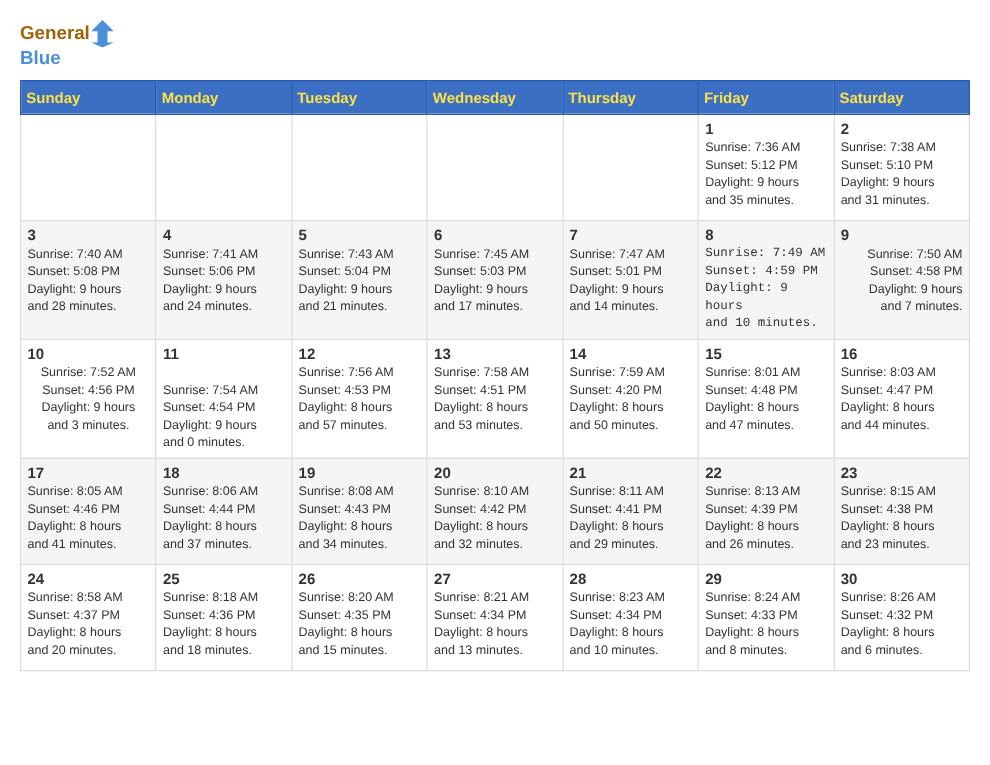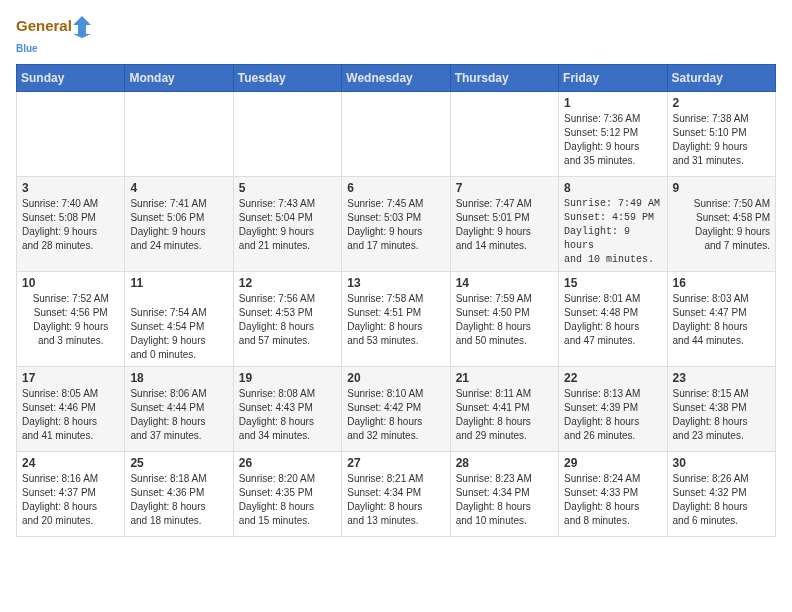--- a/index.html
+++ b/index.html
@@ -33,21 +33,21 @@
       font-size: 16px;
       color: #555;
     }
     table {
       width: 100%;
       border-collapse: collapse;
       table-layout: fixed;
     }
     thead tr th {
       background-color: #3a6fc4;
-      color: #e5e5e5;
+      color: #fde047;
       font-size: 12px;
       font-weight: bold;
       padding: 6px 4px;
       text-align: left;
       border: 1px solid #2a5ab0;
     }
     tbody tr td {
       vertical-align: top;
       padding: 4px 5px;
       font-size: 10.5px;
@@ -76,21 +76,21 @@
   </style>
 </head>
 <body>
 
 <div class="header-area">
   <div class="logo">
   <div style="line-height:1.1">
     <span style="font-size:15px;font-weight:bold;color:#a16207;">General</span><svg width="18" height="22" viewBox="0 0 18 22" style="vertical-align:middle;margin-left:1px;">
           <polygon points="9,0 18,9 13,9 13,18 18,18 9,22 0,18 5,18 5,9 0,9" fill="#4a90d9"></polygon>
         </svg><br>
-    <span style="font-size:10px;font-weight:bold;color:#4a90d9;">Blue</span>
+    <span style="font-size:15px;font-weight:bold;color:#4a90d9;">Blue</span>
   </div>
 </div>
   <div class="title-area">
     <div class="month-title"></div>
     <div class="location-title"></div>
   </div>
 </div>
 
 <table>
   <thead>
@@ -202,21 +202,21 @@
         <td>
           <span class="day-num">13</span>
           <div class="day-info" style="white-space: pre-line;">Sunrise: 7:58 AM
 Sunset: 4:51 PM
 Daylight: 8 hours
 and 53 minutes.</div>
         </td>
         <td>
           <span class="day-num">14</span>
           <div class="day-info" style="white-space: pre-line;">Sunrise: 7:59 AM
-Sunset: 4:50 PM
+Sunset: 4:20 PM
 Daylight: 8 hours
 and 50 minutes.</div>
         </td>
         <td>
           <span class="day-num">15</span>
           <div class="day-info" style="white-space: pre-line;">Sunrise: 8:01 AM
 Sunset: 4:48 PM
 Daylight: 8 hours
 and 47 minutes.</div>
         </td>
@@ -275,21 +275,21 @@
           <span class="day-num">23</span>
           <div class="day-info" style="white-space: pre-line;">Sunrise: 8:15 AM
 Sunset: 4:38 PM
 Daylight: 8 hours
 and 23 minutes.</div>
         </td>
       </tr>
       <tr>
         <td>
           <span class="day-num">24</span>
-          <div class="day-info" style="white-space: pre-line;">Sunrise: 8:16 AM
+          <div class="day-info" style="white-space: pre-line;">Sunrise: 8:58 AM
 Sunset: 4:37 PM
 Daylight: 8 hours
 and 20 minutes.</div>
         </td>
         <td>
           <span class="day-num">25</span>
           <div class="day-info" style="white-space: pre-line;">Sunrise: 8:18 AM
 Sunset: 4:36 PM
 Daylight: 8 hours
 and 18 minutes.</div>

